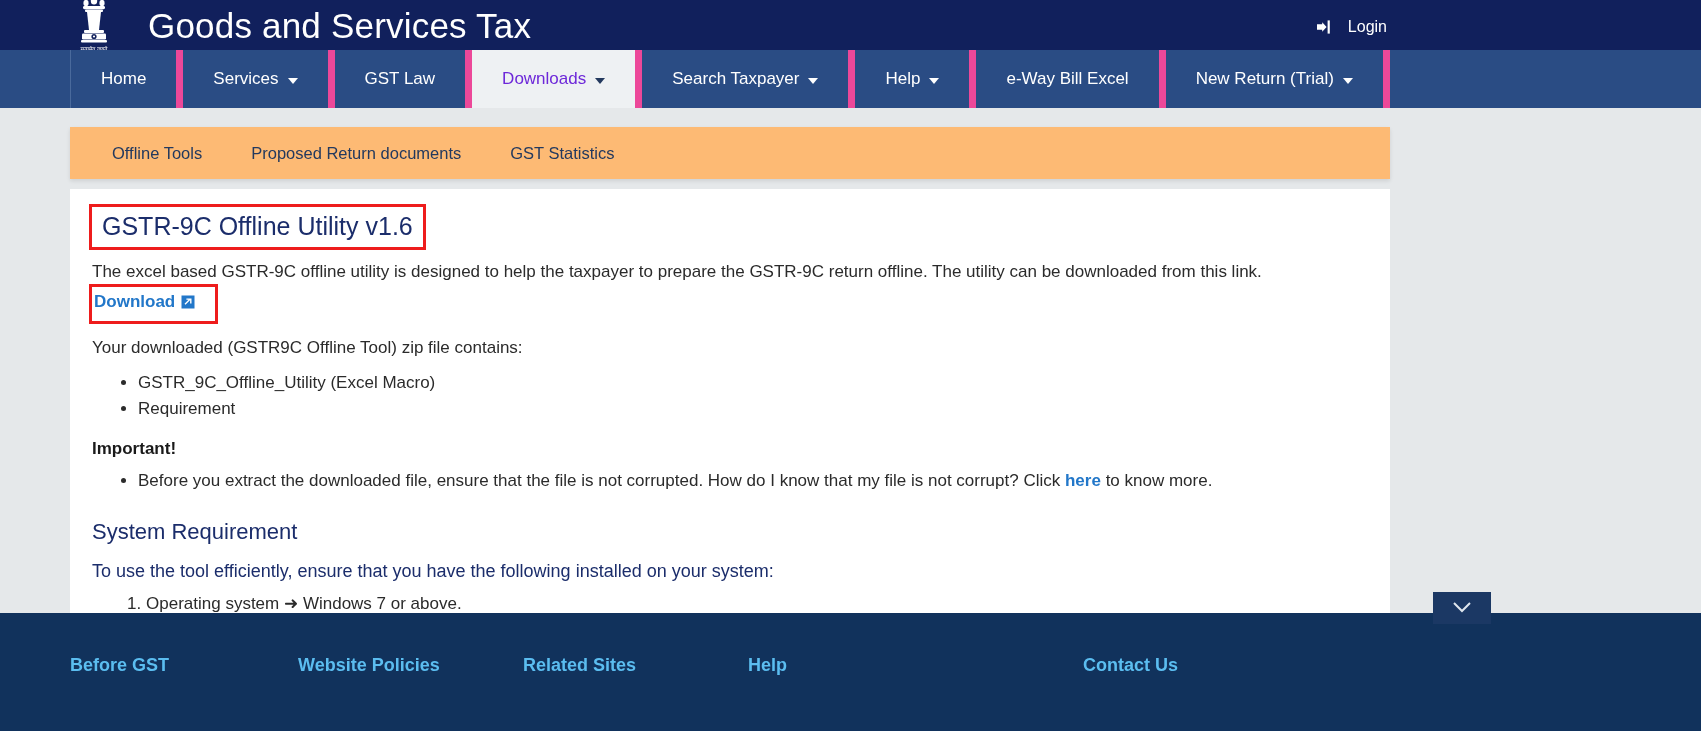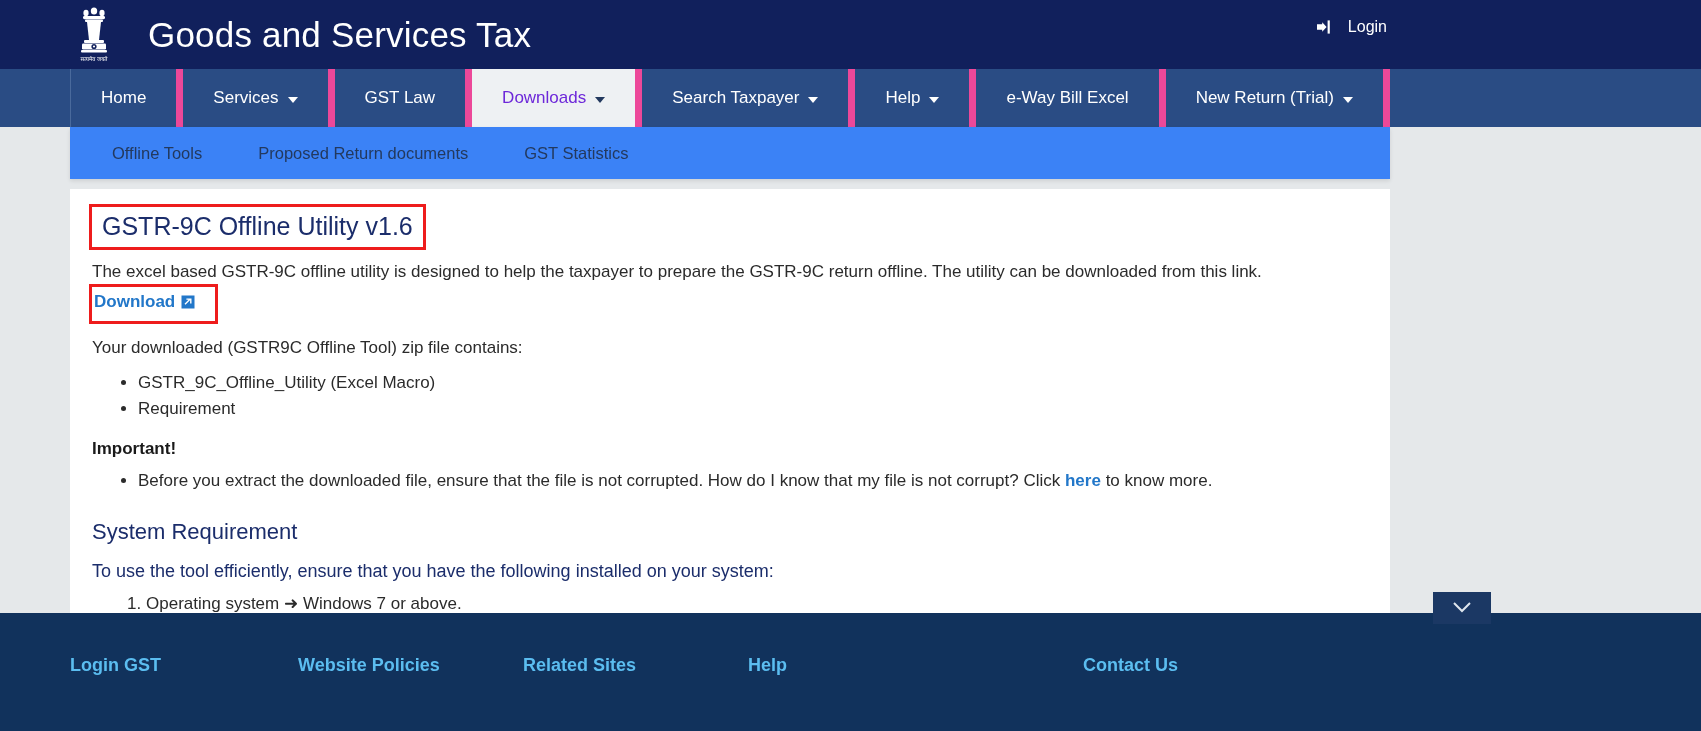--- a/index.html
+++ b/index.html
@@ -7,21 +7,21 @@
   body {
     width:1701px; height:731px;
     font-family:"Liberation Sans", sans-serif;
     background:#e5e8ea;
     overflow:hidden;
     position:relative;
   }
 
   
   .header {
-    height:69px;
+    height:50px;
     background:#11205c;
     display:flex;
     align-items:center;
     position:relative;
   }
   .emblem {
     margin-left:72px;
     width:44px; height:62px;
     display:flex; align-items:center; justify-content:center;
     flex-direction:column;
@@ -82,25 +82,25 @@
     margin-top:3px;
   }
   .nav-item.active .caret { border-top-color:#23395e; }
 
   
   .submenu {
     position:absolute;
     left:70px; top:127px;
     width:1320px;
     height:52px;
-    background:#3b82f6;
+    background:#fdba74;
     display:flex;
     align-items:center;
     padding-left:22px;
-    gap:16px;
+    gap:9px;
     box-shadow:0 2px 4px rgba(0,0,0,.10);
     z-index:5;
   }
   .submenu-item {
     color:#23395e;
     font-size:16.5px;
     padding:0 20px;
     cursor:pointer;
     white-space:nowrap;
   }
@@ -337,21 +337,21 @@
   <span>
     <svg width="20" height="12" viewBox="0 0 20 12" aria-hidden="true">
       <path d="M2 2 L10 10 L18 2" stroke="#dfe6ee" stroke-width="2" fill="none"></path>
     </svg>
   </span>
 </div>
 
 <div class="footer">
   <div class="footer-cols">
     <div class="fc0">
-      <div class="footer-col-title">Login GST</div>
+      <div class="footer-col-title">Before GST</div>
     </div>
     <div class="fc1">
       <div class="footer-col-title">Website Policies</div>
     </div>
     <div class="fc2">
       <div class="footer-col-title">Related Sites</div>
     </div>
     <div class="fc3">
       <div class="footer-col-title">Help</div>
     </div>

